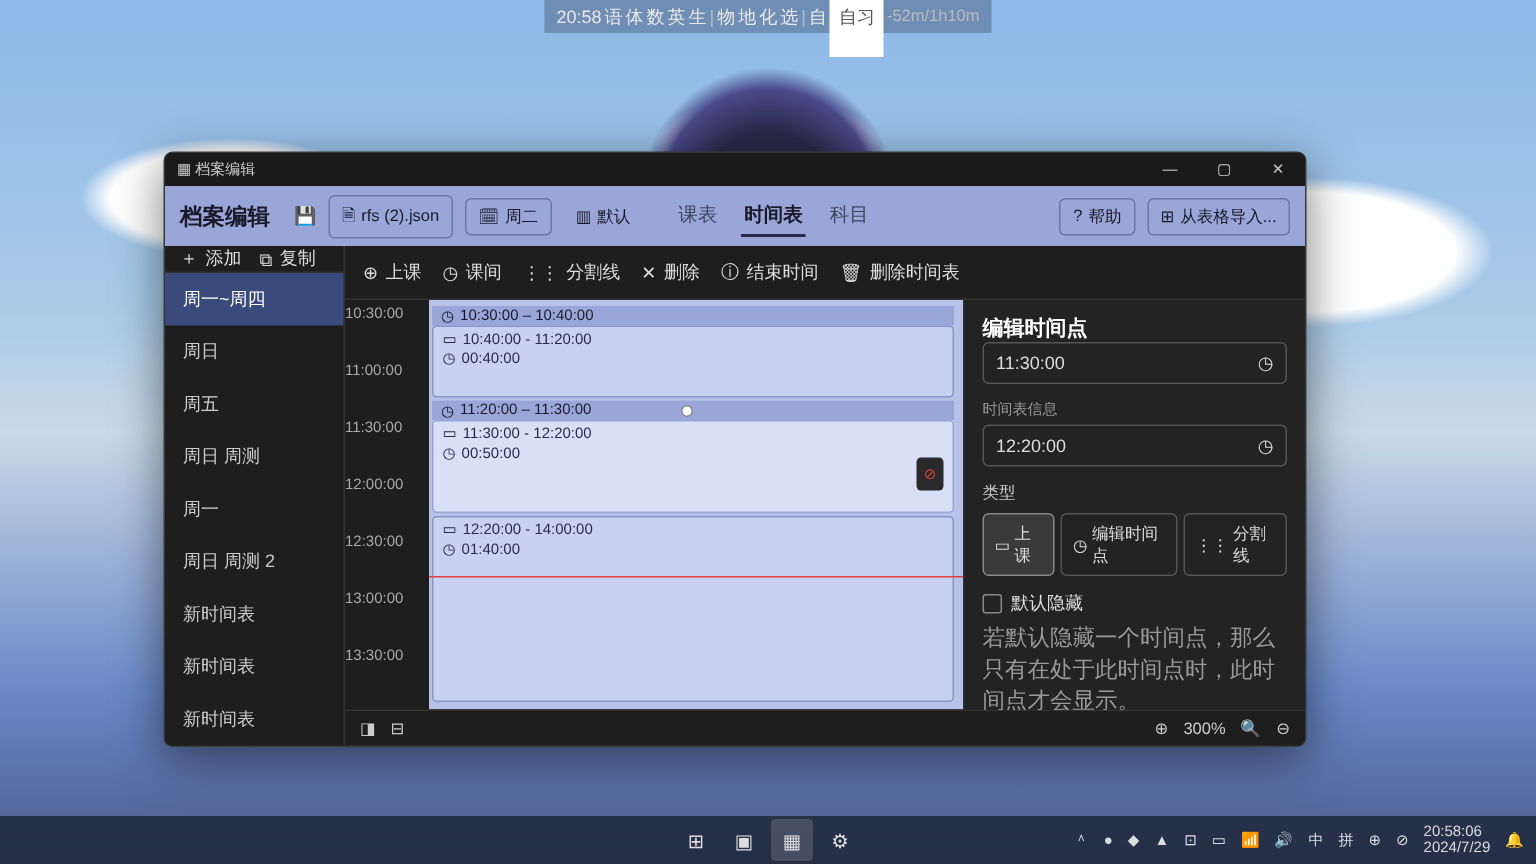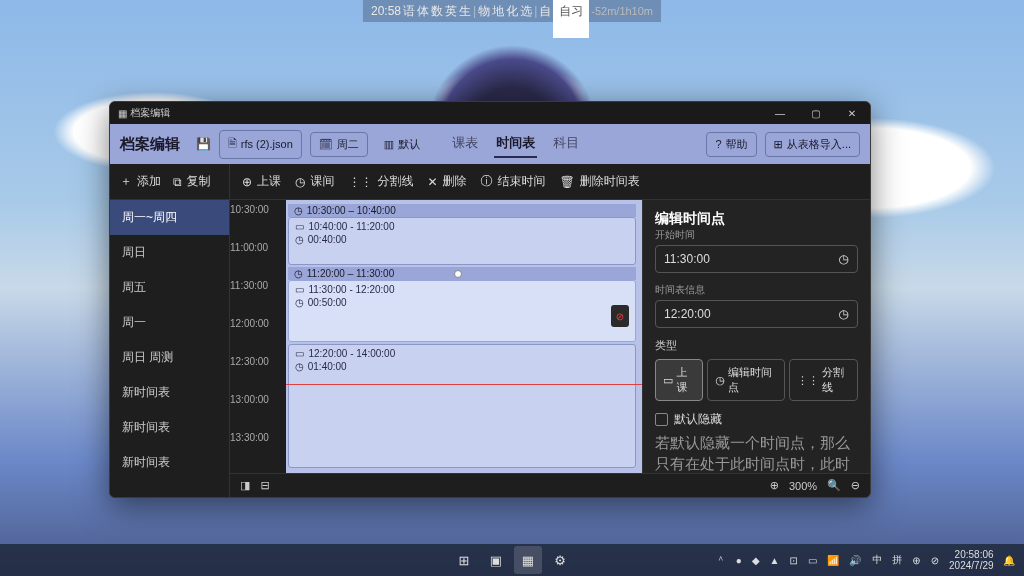--- a/index.html
+++ b/index.html
@@ -61,21 +61,21 @@
 .type-btn.active{background:#3a3a3a;border-color:#888}
 .chk{display:flex;align-items:center;gap:6px;margin-bottom:4px}
 .chk-box{width:13px;height:13px;border:1px solid #888;border-radius:2px}
 .help{font-size:15px;color:#999;line-height:1.4;margin-bottom:26px}
 
 .taskbar{position:absolute;bottom:0;left:0;right:0;height:32px;background:rgba(30,40,60,.85);display:flex;align-items:center;padding:0 8px}
 .task-center{position:absolute;left:50%;transform:translateX(-50%);display:flex;gap:4px}
 .task-icon{width:28px;height:28px;display:flex;align-items:center;justify-content:center;color:#ddd;font-size:13px;border-radius:3px}
 .task-icon.active{background:rgba(255,255,255,.15)}
 .tray{margin-left:auto;display:flex;align-items:center;gap:10px;color:#ddd;font-size:10px}
-.tray-time{text-align:right;line-height:1.1}
+.tray-time{line-height:1.1}
 .ico{font-family:inherit}
 </style>
 </head>
 <body>
 
 <div class="wallpaper-clouds"></div>
 <div class="wallpaper-hair"></div>
 
 <div class="topbar">
   <span>20:58</span>
@@ -146,22 +146,23 @@
             <span>添加</span>
           </span>
         <span class="tbtn">
             <span class="ico">⧉</span>
             <span>复制</span>
           </span>
       </div>
       <div class="side-item active">周一~周四</div>
       <div class="side-item">周日</div>
       <div class="side-item">周五</div>
+      <div class="side-item">周日 周测</div>
       <div class="side-item">周一</div>
-      <div class="side-item">周日 周测</div>
+      <div class="side-item">周日 周测 2</div>
       <div class="side-item">新时间表</div>
       <div class="side-item">新时间表</div>
       <div class="side-item">新时间表</div>
 
     </div>
 
     <div class="main">
       <div class="toolbar">
         <span class="tbtn">
             <span class="ico">⊕</span>
@@ -240,21 +241,20 @@
                   <span>01:40:00</span>
                 </div>
             </div>
             <div class="redline" style="top:184px"></div>
           </div>
         </div>
 
         <div class="inspector">
           <div class="insp-title">编辑时间点</div>
           <div class="field">
-            <label>开始时间</label>
             <div class="inp">
                 <span>11:30:00</span>
                 <span class="ico">◷</span>
               </div>
           </div>
           <div class="field">
             <label>时间表信息</label>
             <div class="inp">
                 <span>12:20:00</span>
                 <span class="ico">◷</span>

